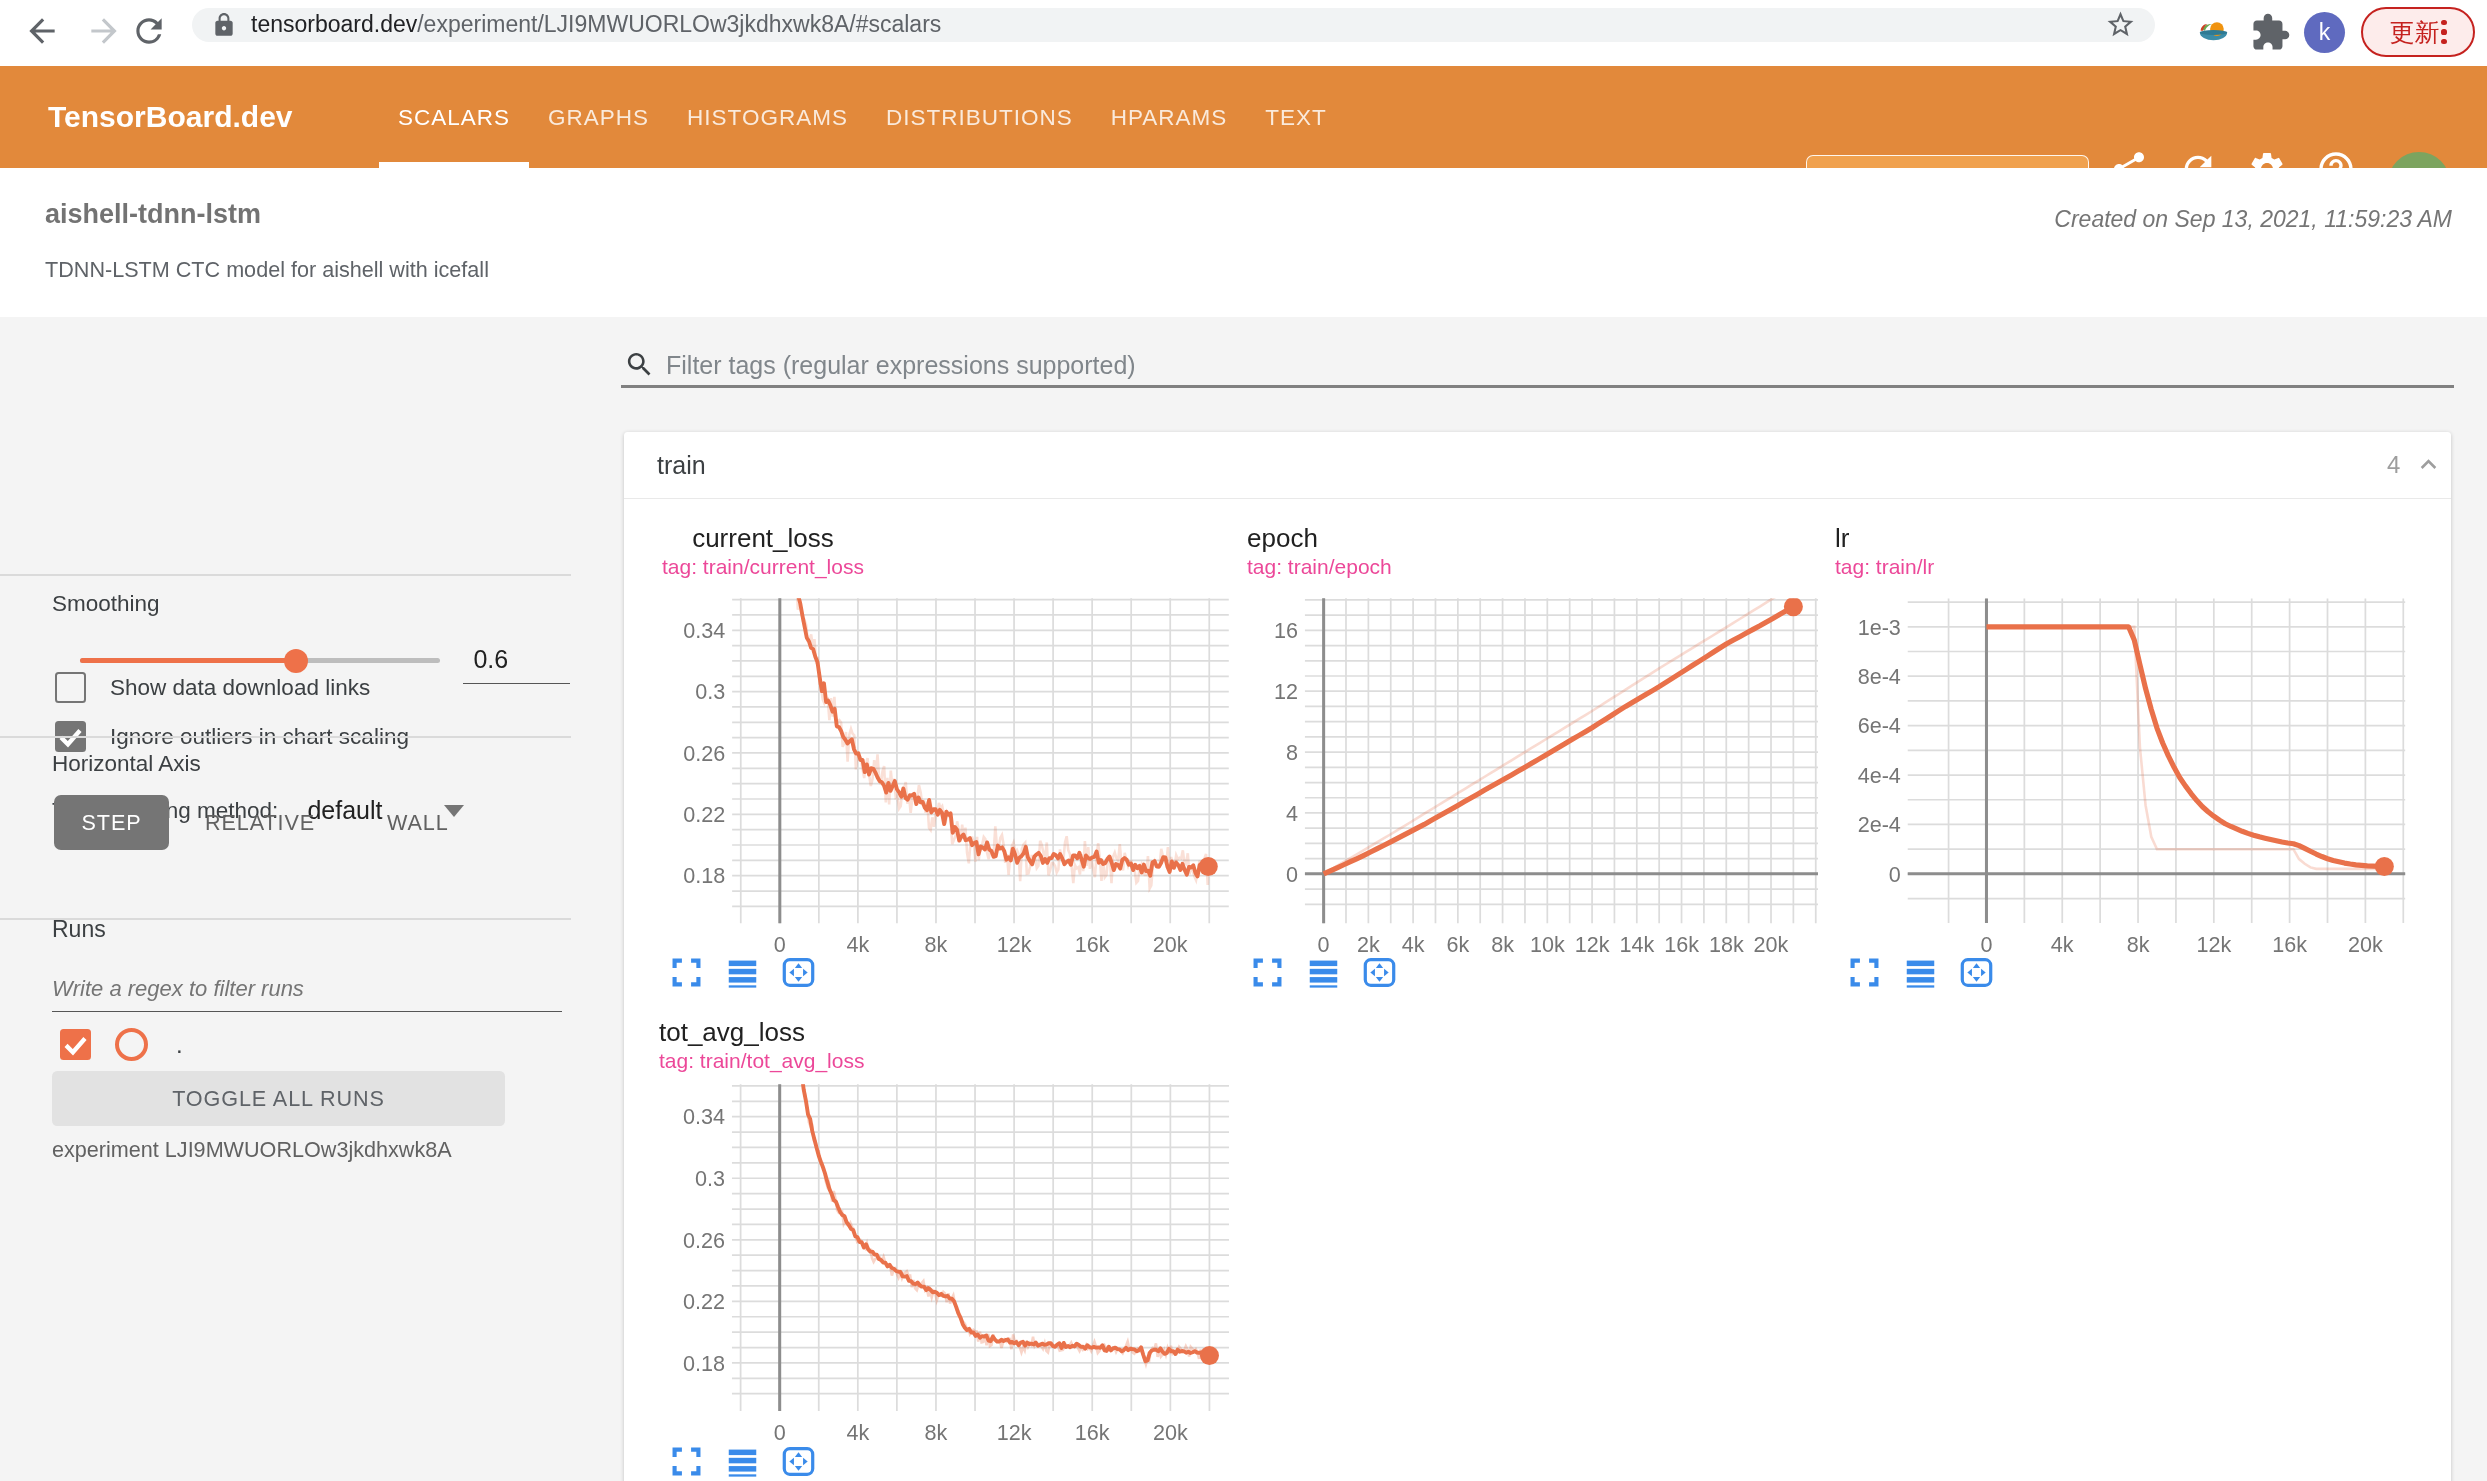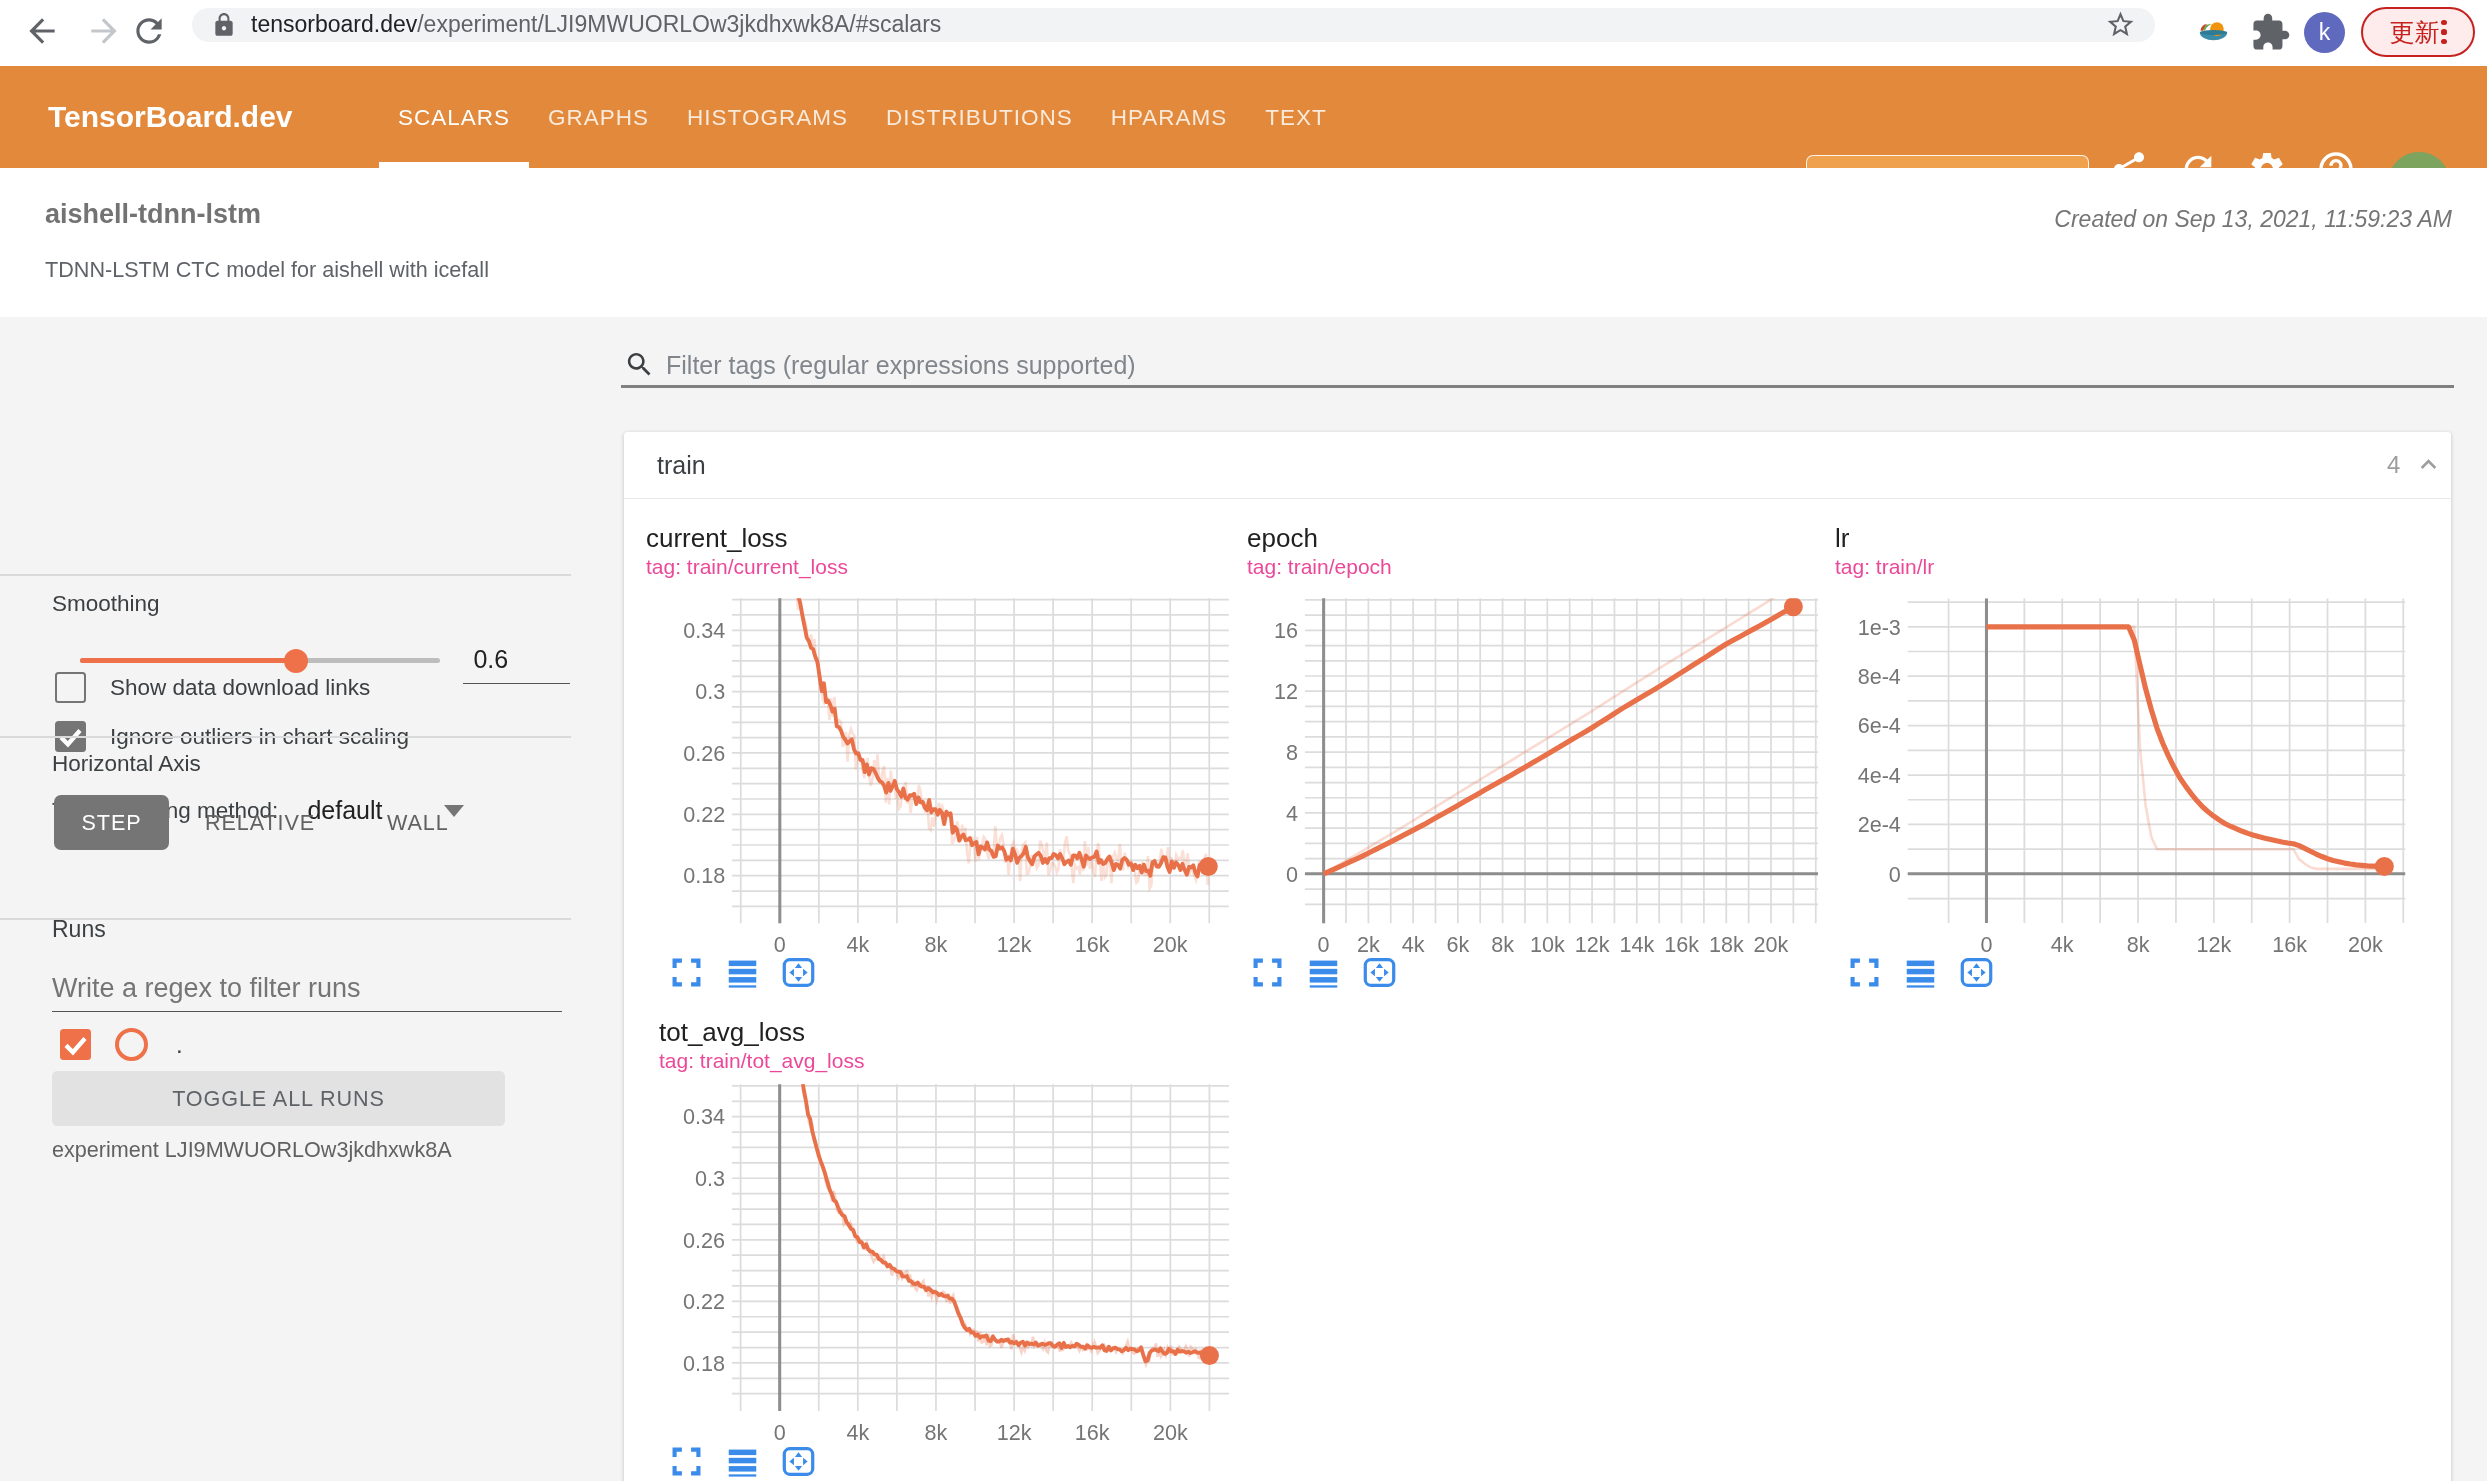--- a/index.html
+++ b/index.html
@@ -70,22 +70,22 @@
     border-bottom:1.7px solid #555;background:transparent;font-size:25px;color:#212121;
     font-family:"Liberation Sans",sans-serif;padding:0 0 3.5px 10.4px;}
   #haxis-label{position:absolute;left:52px;top:435px;font-size:22.5px;color:#3c4043;}
   #axis-group{position:absolute;left:54px;top:479px;display:flex;align-items:center;}
   .axis-btn{height:55px;display:flex;align-items:center;justify-content:center;
     font-size:21.6px;letter-spacing:0.9px;color:#616161;}
   .axis-btn.sel{background:#757575;color:#fff;border-radius:7px;width:115px;}
   .axis-btn.plain{padding:0 36px;}
   #runs-label{position:absolute;left:52px;top:600px;font-size:23px;color:#3c4043;}
   #runs-filter{position:absolute;left:52px;top:650px;width:510px;height:45px;border:none;outline:none;
-    border-bottom:1.7px solid #555;background:transparent;font-size:27px;color:#3c4043;
-    font-family:"Liberation Sans",sans-serif;padding:0;}
+    border-bottom:1.7px solid #555;background:transparent;font-size:22px;color:#3c4043;
+    font-family:"Liberation Sans",sans-serif;padding:0;font-style:italic;}
   #runs-filter::placeholder{color:#757575;}
   #run-row{position:absolute;left:60px;top:712px;display:flex;align-items:center;}
   #run-circle{width:33px;height:33px;border-radius:50%;border:4.3px solid #ee7149;
     box-sizing:border-box;margin-left:24px;}
   #run-name{font-size:24px;color:#3c4043;margin-left:28px;}
   #toggle-all{position:absolute;left:52px;top:755px;width:453px;height:55px;background:#e2e2e2;
     border-radius:5.2px;display:flex;align-items:center;justify-content:center;
     font-size:21.6px;letter-spacing:0.9px;color:#5f6368;}
   #exp-line{position:absolute;left:52px;top:821px;font-size:21.6px;color:#616161;}
 
@@ -99,21 +99,21 @@
   #train-card{position:absolute;left:624px;top:432px;width:1827px;height:1210px;background:#ffffff;
     border-radius:3.5px;box-shadow:0 1.7px 4.3px rgba(0,0,0,0.2);}
   #card-header{position:absolute;left:0;top:0;width:1827px;height:66px;border-bottom:0.9px solid #e9e9e9;}
   #group-name{position:absolute;left:33px;top:0;height:66px;line-height:66px;font-size:25px;color:#3c4043;}
   #group-count{position:absolute;left:1763px;top:0;height:66px;line-height:66px;font-size:24px;color:#9e9e9e;}
   #collapse-btn{position:absolute;left:1789px;top:17.3px;width:31px;height:31px;}
 
   .chart-head{position:absolute;}
   .chart-title{font-size:26px;color:#212121;line-height:29px;}
   .chart-tag{font-size:21px;color:#ec4899;line-height:26px;margin-top:1px;}
-  #head-0{left:22px;top:92px;} #head-1{left:623px;top:92px;}
+  #head-0{left:38px;top:92px;text-align:center;} #head-1{left:623px;top:92px;}
   #head-2{left:1211px;top:92px;} #head-3{left:35px;top:586px;}
 
   .chart-box{position:absolute;}
   #chart-0{left:49px;top:156px;width:570px;height:374px;}
   #chart-1{left:622px;top:156px;width:586px;height:374px;}
   #chart-2{left:1225px;top:156px;width:570px;height:374px;}
   #chart-3{left:49px;top:642px;width:570px;height:376px;}
 
   .chart-toolbar{position:absolute;display:flex;align-items:center;gap:23px;}
   #tb-0{left:46px;top:524px;} #tb-1{left:627px;top:524px;}

